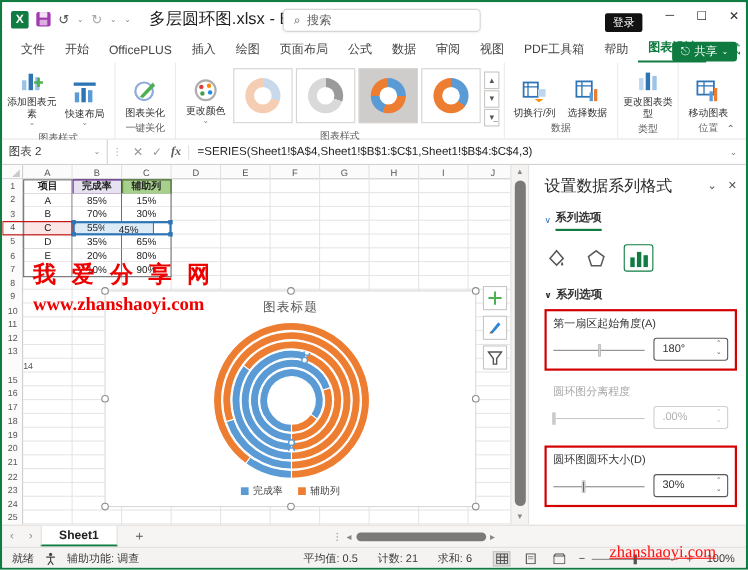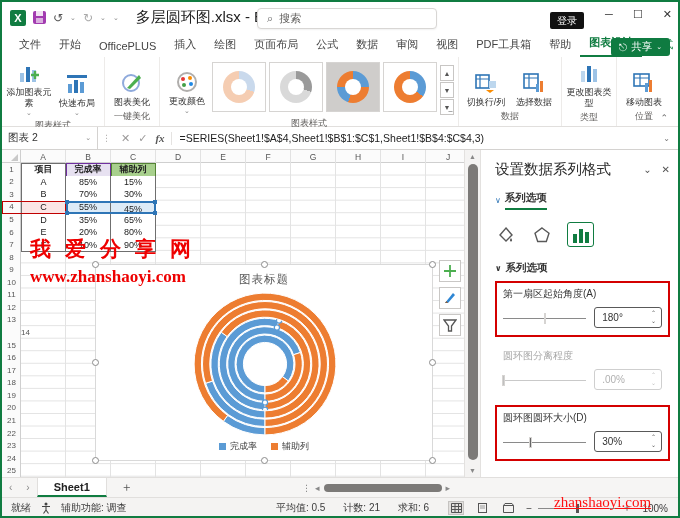--- a/index.html
+++ b/index.html
@@ -400,21 +400,21 @@
         <div class="cell hdr hl-purple topb" style="left: 64px; top: 13px; width: 45px; height: 13.56px;">完成率</div>
         <div class="cell hdr hl-green topb" style="left: 109px; top: 13px; width: 45px; height: 13.56px;">辅助列</div>
         <div class="cell leftb" style="left: 19px; top: 25.56px; width: 45px; height: 13.56px;">A</div>
         <div class="cell" style="left: 64px; top: 25.56px; width: 45px; height: 13.56px;">85%</div>
         <div class="cell" style="left: 109px; top: 25.56px; width: 45px; height: 13.56px;">15%</div>
         <div class="cell leftb" style="left: 19px; top: 38.12px; width: 45px; height: 13.56px;">B</div>
         <div class="cell" style="left: 64px; top: 38.12px; width: 45px; height: 13.56px;">70%</div>
         <div class="cell" style="left: 109px; top: 38.12px; width: 45px; height: 13.56px;">30%</div>
         <div class="cell hl-pink leftb" style="left: 19px; top: 50.68px; width: 45px; height: 13.56px;">C</div>
         <div class="cell hl-blue" style="left: 64px; top: 50.68px; width: 45px; height: 13.56px;">55%</div>
-        <div class="cell hl-blue" style="left: 109px; top: 50.68px; width: 45px; height: 18px;">45%</div>
+        <div class="cell hl-blue" style="left: 93px; top: 50.68px; width: 45px; height: 18px;">45%</div>
         <div class="cell leftb" style="left: 19px; top: 63.24px; width: 45px; height: 13.56px;">D</div>
         <div class="cell" style="left: 64px; top: 63.24px; width: 45px; height: 13.56px;">35%</div>
         <div class="cell" style="left: 109px; top: 63.24px; width: 45px; height: 13.56px;">65%</div>
         <div class="cell leftb" style="left: 19px; top: 75.8px; width: 45px; height: 13.56px;">E</div>
         <div class="cell" style="left: 64px; top: 75.8px; width: 45px; height: 13.56px;">20%</div>
         <div class="cell" style="left: 109px; top: 75.8px; width: 45px; height: 13.56px;">80%</div>
         <div class="cell leftb" style="left: 19px; top: 88.36px; width: 45px; height: 13.56px;">F</div>
         <div class="cell" style="left: 64px; top: 88.36px; width: 45px; height: 13.56px;">10%</div>
         <div class="cell" style="left: 109px; top: 88.36px; width: 45px; height: 13.56px;">90%</div>
       </div>

